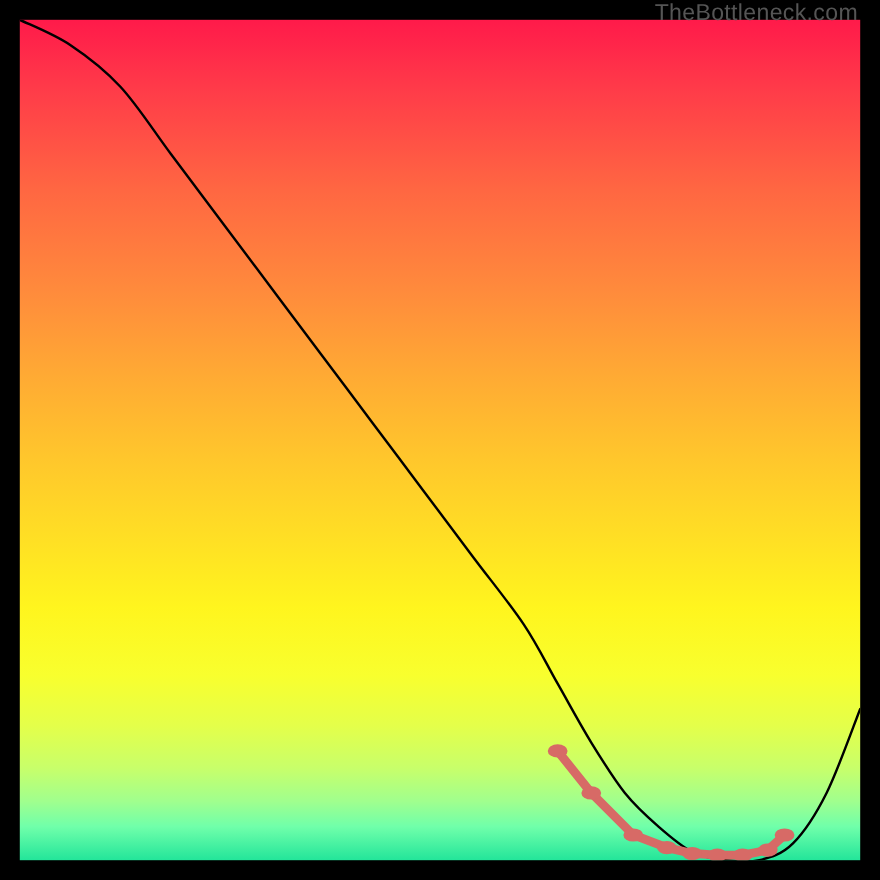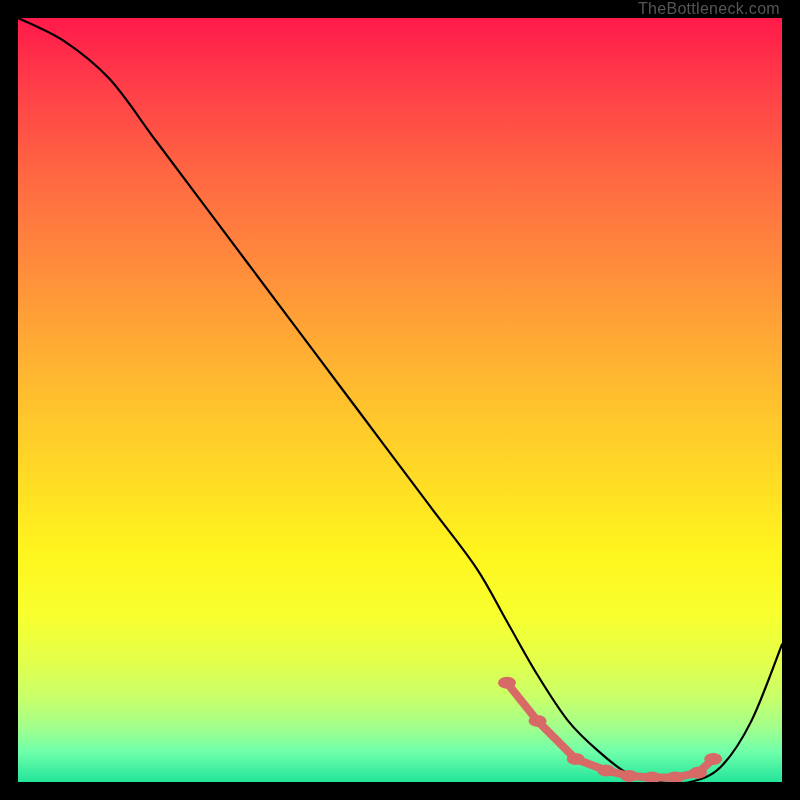--- a/index.html
+++ b/index.html
@@ -32,21 +32,21 @@
       #a0ff8e 93%,
       #70ffaa 96%,
       #23e59a 100%
     );
   }
   .watermark {
     position: absolute;
     top: 0px;
     right: 20px;
     color: #555;
-    font-size: 16px;
+    font-size: 21px;
     font-weight: 500;
     letter-spacing: 0.3px;
     z-index: 5;
   }
   svg.curve {
     position: absolute;
     left: 0;
     top: 0;
     width: 764px;
     height: 764px;

